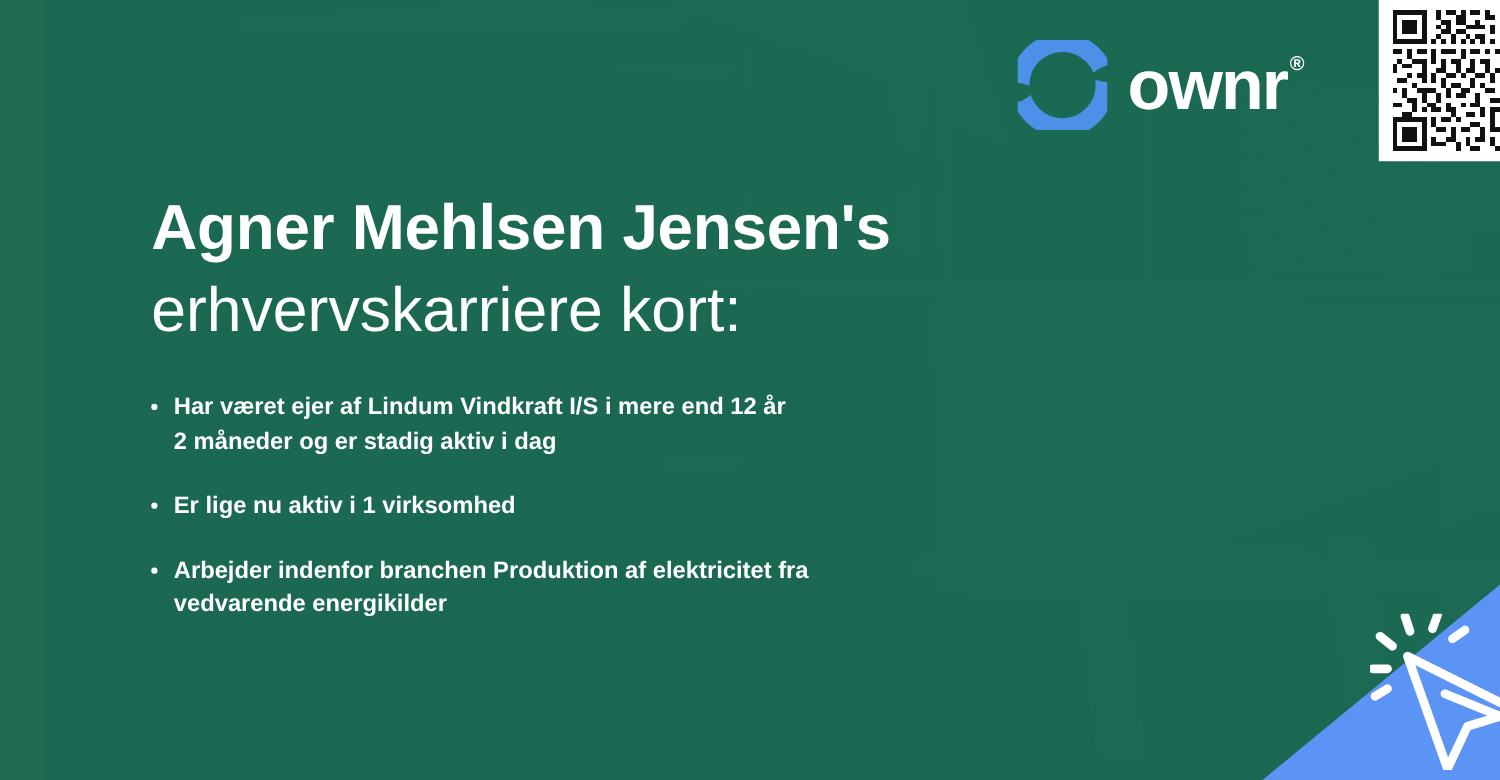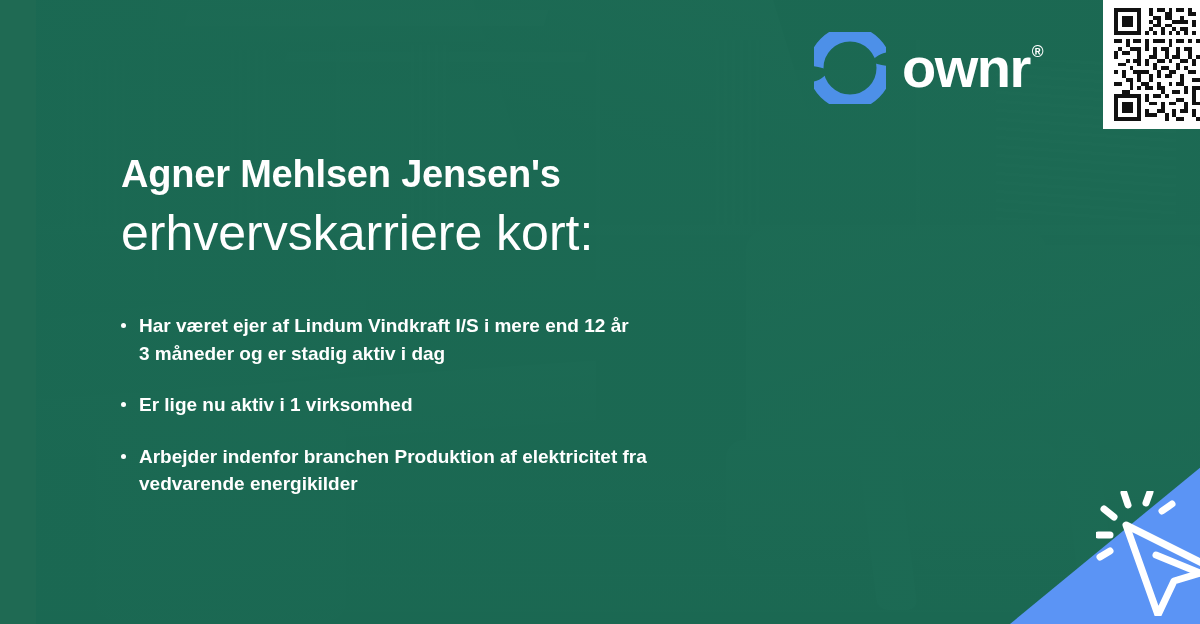--- a/index.html
+++ b/index.html
@@ -127,21 +127,21 @@
   .qr-img { width:100%; height:100%; display:block; }
 
   
   .headline {
     position:absolute;
     left:85px; top:152px;
     width:760px;
     color:#ffffff;
   }
   .headline-1 {
-    font-size:38px;
+    font-size:51px;
     font-weight:bold;
     line-height:1.18;
     letter-spacing:-0.2px;
     white-space:nowrap;
   }
   .headline-2 {
     font-size:50px;
     font-weight:normal;
     line-height:1.3;
     margin-top:4px;
@@ -417,21 +417,21 @@
 
   <div class="headline">
     <div class="headline-1">Agner Mehlsen Jensen's</div>
     <div class="headline-2">erhvervskarriere kort:</div>
   </div>
 
   <ul class="bullets">
     <li class="bullet">
       <span class="dot"></span>
       <span>Har været ejer af Lindum Vindkraft I/S i mere end 12 år</span>
-      <span class="line2">3 måneder og er stadig aktiv i dag</span>
+      <span class="line2">2 måneder og er stadig aktiv i dag</span>
     </li>
     <li class="bullet">
       <span class="dot"></span>
       <span>Er lige nu aktiv i 1 virksomhed</span>
     </li>
     <li class="bullet">
       <span class="dot"></span>
       <span>Arbejder indenfor branchen Produktion af elektricitet fra</span>
       <span class="line2">vedvarende energikilder</span>
     </li>

